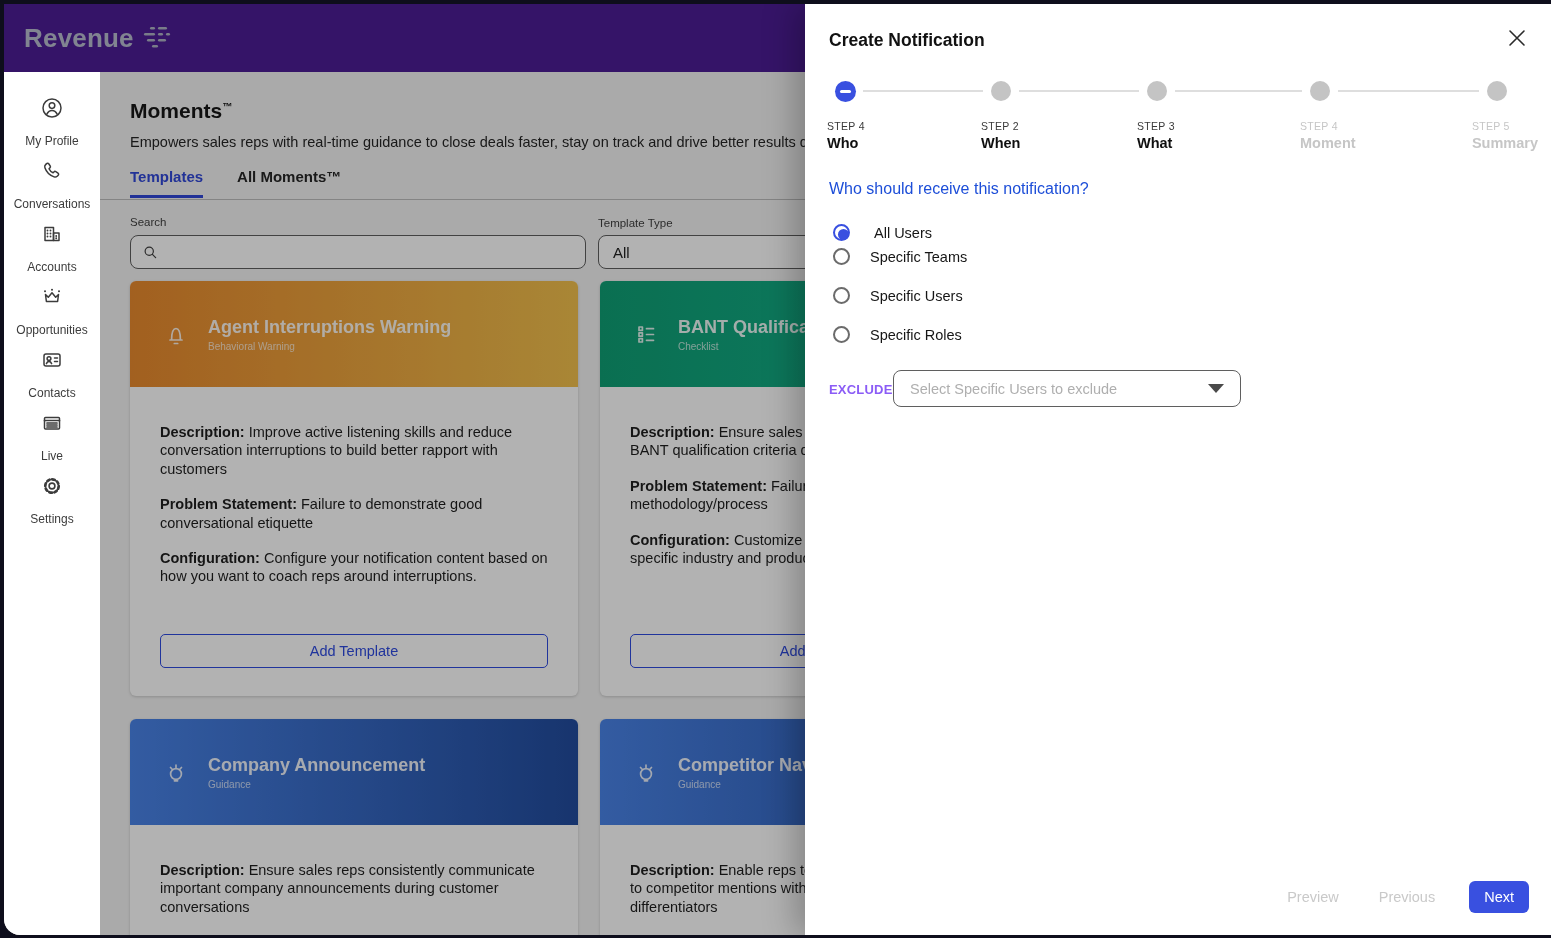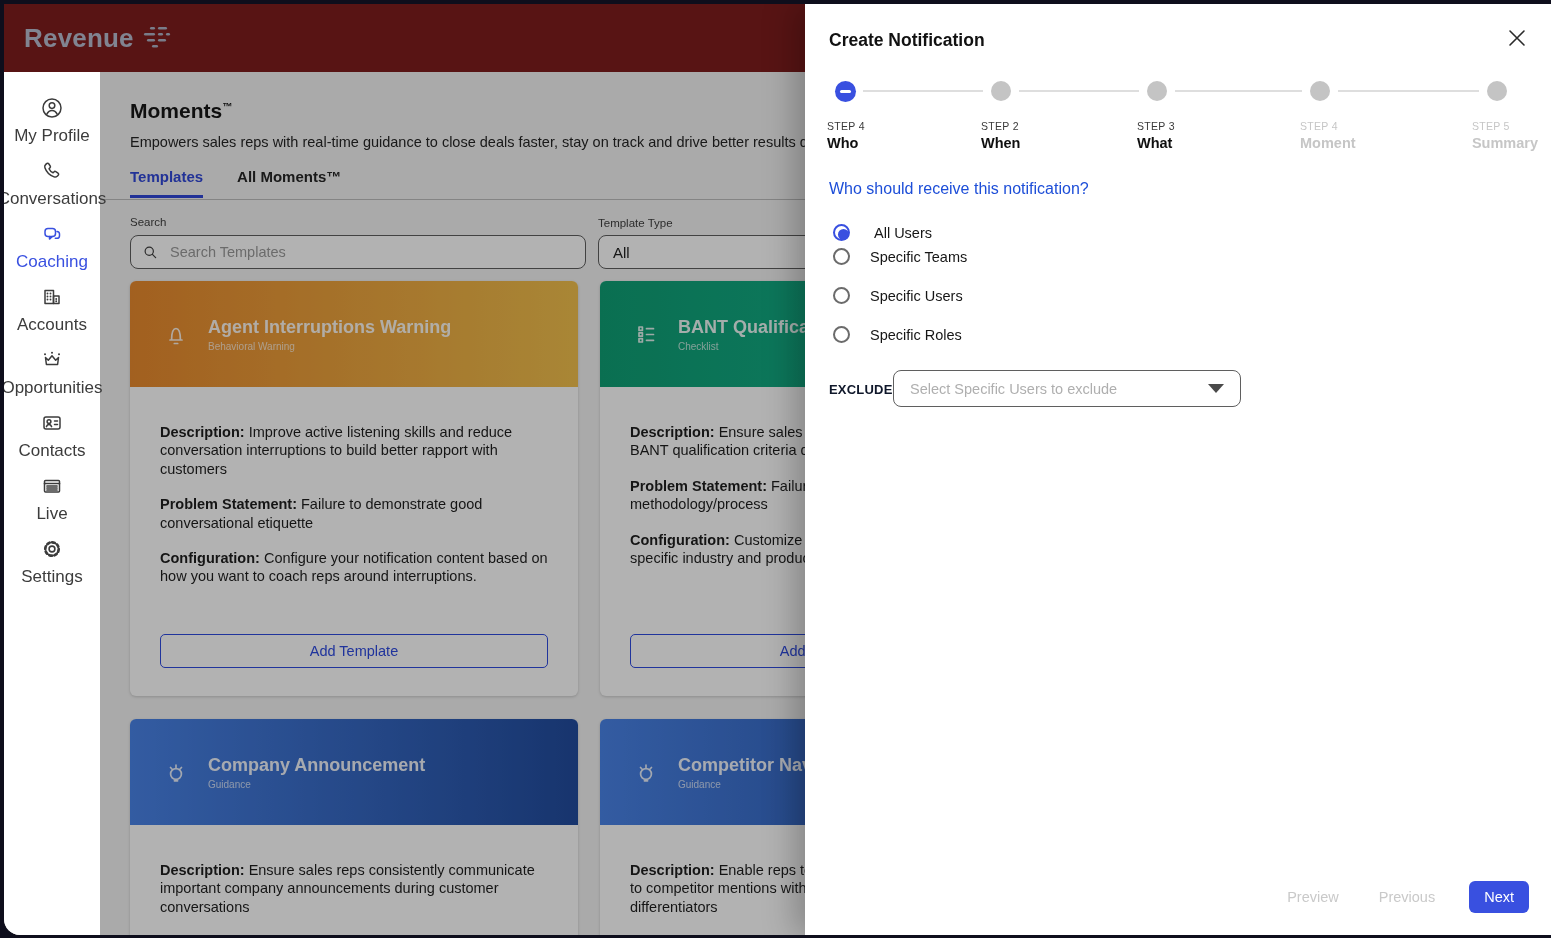--- a/index.html
+++ b/index.html
@@ -1,32 +1,32 @@
 <!DOCTYPE html>
 <html><head>
 <meta charset="utf-8">
 <style>
   html,body{margin:0;padding:0;width:100%;height:100%;overflow:hidden;background:#0E0E1C;
     font-family:"Liberation Sans",sans-serif;}
   *{box-sizing:border-box;}
   .window{position:absolute;left:4px;top:4px;right:0;bottom:3px;background:#fff;
     border-radius:0 0 0 16px;overflow:hidden;}
   
-  .topbar{position:absolute;left:0;top:0;right:0;height:68px;background:#7f1d1d;z-index:10;
+  .topbar{position:absolute;left:0;top:0;right:0;height:68px;background:#4c1d95;z-index:10;
     display:flex;align-items:center;padding:0 20px;}
   .logo{display:flex;align-items:center;gap:9px;cursor:pointer;}
   .logo-text{color:#B9BDD0;font-size:26px;font-weight:700;letter-spacing:.2px;}
   
   .sidebar{position:absolute;left:0;top:68px;bottom:0;width:96px;background:#fff;z-index:50;
     display:flex;flex-direction:column;align-items:center;padding-top:18px;}
   .nav-item{width:100%;height:63px;display:flex;flex-direction:column;align-items:center;
     color:#3C3C3C;cursor:pointer;}
   .nav-item svg{width:24px;height:24px;stroke:currentColor;fill:none;stroke-width:1.5;
     stroke-linecap:round;stroke-linejoin:round;margin-top:6px;}
-  .nav-label{font-size:17px;margin-top:6px;}
+  .nav-label{font-size:12px;margin-top:14px;}
   .nav-item.active{color:#3950E0;}
   
   .content{position:absolute;left:96px;top:68px;right:0;bottom:0;background:#F4F4F4;overflow:hidden;}
   .page-title{position:absolute;left:30px;top:27px;font-size:21px;font-weight:700;color:#161616;white-space:nowrap;}
   .page-title sup{font-size:10px;font-weight:700;}
   .page-sub{position:absolute;left:30px;top:62px;font-size:14.5px;color:#262626;white-space:nowrap;}
   .tabs{position:absolute;left:0;right:0;top:96px;height:32px;border-bottom:1px solid #BDBDBD;
     padding-left:30px;display:flex;gap:34px;align-items:flex-start;}
   .tab{font-size:15px;font-weight:700;color:#262626;padding-bottom:10px;cursor:pointer;white-space:nowrap;}
   .tab.active{color:#3148D8;border-bottom:3px solid #3148D8;}
@@ -75,21 +75,21 @@
   .step-eyebrow{font-size:10.5px;color:#3A3A3A;letter-spacing:.3px;}
   .step-name{font-size:14.5px;font-weight:700;color:#0F0F0F;margin-top:3px;}
   .step-label.muted .step-eyebrow,.step-label.muted .step-name{color:#C6C6C6;}
   .question{position:absolute;left:24px;top:176px;font-size:16px;color:#1d4ed8;}
   .option{position:absolute;left:28px;display:flex;align-items:center;gap:20px;cursor:pointer;}
   .radio{width:17px;height:17px;border:2px solid #6B6B6B;border-radius:50%;position:relative;flex:0 0 auto;}
   .radio.checked{border-color:#3950E0;}
   .radio.checked::after{content:"";position:absolute;left:3px;top:3px;width:11px;height:11px;
     border-radius:50%;background:#3950E0;}
   .option-label{font-size:14.5px;color:#161616;}
-  .exclude-label{position:absolute;left:24px;top:378px;font-size:13px;font-weight:600;color:#0f172a;letter-spacing:.2px;}
+  .exclude-label{position:absolute;left:24px;top:378px;font-size:13px;font-weight:600;color:#8b5cf6;letter-spacing:.2px;}
   .exclude-box{position:absolute;left:88px;top:366px;width:348px;height:37px;border:1.4px solid #5F5F5F;
     border-radius:8px;display:flex;align-items:center;padding:0 16px;cursor:pointer;}
   .exclude-placeholder{font-size:14.5px;color:#AFAFAF;flex:1;}
   .caret{width:0;height:0;border-left:8px solid transparent;border-right:8px solid transparent;
     border-top:9px solid #4A4A4A;}
   .drawer-footer{position:absolute;right:22px;bottom:22px;display:flex;align-items:center;gap:28px;}
   .ghost-btn{font-size:14.5px;color:#C9C9C9;background:none;border:none;cursor:default;
     font-family:"Liberation Sans",sans-serif;}
   .next-btn{background:#3950E0;color:#fff;border:none;border-radius:6px;height:32px;padding:0 15px;
     font-size:14.5px;cursor:pointer;font-family:"Liberation Sans",sans-serif;}
@@ -125,28 +125,20 @@
         <path d="M6.8 18.2 C8.2 15.4 10 14.4 12 14.4 C14 14.4 15.8 15.4 17.2 18.2"></path>
       </svg>
       <span class="nav-label">My Profile</span>
     </div>
     <div class="nav-item">
       <svg viewBox="0 0 24 24">
         <path d="M6.6 4.6 C7.2 4 8.2 4.1 8.7 4.8 L10.2 7 C10.6 7.6 10.5 8.4 9.9 8.9 L9 9.7 C9.8 11.5 11.3 13 13.1 13.8 L13.9 12.9 C14.4 12.3 15.2 12.2 15.8 12.6 L18 14.1 C18.7 14.6 18.8 15.6 18.2 16.2 L17.2 17.2 C16.4 18 15.2 18.3 14.1 17.9 C9.9 16.4 6.4 12.9 4.9 8.7 C4.5 7.6 4.8 6.4 5.6 5.6 Z"></path>
       </svg>
       <span class="nav-label">Conversations</span>
     </div>
-    <div class="nav-item active">
-      <svg viewBox="0 0 24 24">
-        <rect x="5" y="6.5" width="10.5" height="8" rx="3"></rect>
-        <path d="M9.5 14.5 v2.6 L12.3 14.5"></path>
-        <path d="M17 9.5 a2.6 2.6 0 0 1 2.5 2.6 v1.6 a2.6 2.6 0 0 1 -2.6 2.6 h-1.6"></path>
-      </svg>
-      <span class="nav-label">Coaching</span>
-    </div>
     <div class="nav-item">
       <svg viewBox="0 0 24 24">
         <rect x="5" y="5.5" width="8.5" height="13"></rect>
         <rect x="13.5" y="11" width="5.5" height="7.5"></rect>
         <path d="M7.5 8.5 h.01 M10.5 8.5 h.01 M7.5 11.5 h.01 M10.5 11.5 h.01 M7.5 14.5 h.01 M10.5 14.5 h.01 M16.2 14 h.01 M16.2 16.2 h.01" stroke-width="1.9"></path>
       </svg>
       <span class="nav-label">Accounts</span>
     </div>
     <div class="nav-item">
       <svg viewBox="0 0 24 24">
@@ -187,21 +179,20 @@
       <div class="tab active">Templates</div>
       <div class="tab">All Moments™</div>
     </div>
 
     <div class="field-label" style="left:30px;top:144px;">Search</div>
     <div class="search-box">
       <svg viewBox="0 0 24 24">
         <circle cx="11" cy="11" r="5.5"></circle>
           <path d="M15.2 15.2 L19.5 19.5"></path>
       </svg>
-      <input type="text" placeholder="Search Templates" style="">
     </div>
 
     <div class="field-label" style="left:498px;top:145px;">Template Type</div>
     <div class="type-box">
       <span>All</span>
     </div>
 
     <div class="card" style="left:30px;top:209px;">
       <div class="card-head grad-orange">
         <svg viewBox="0 0 32 32">

